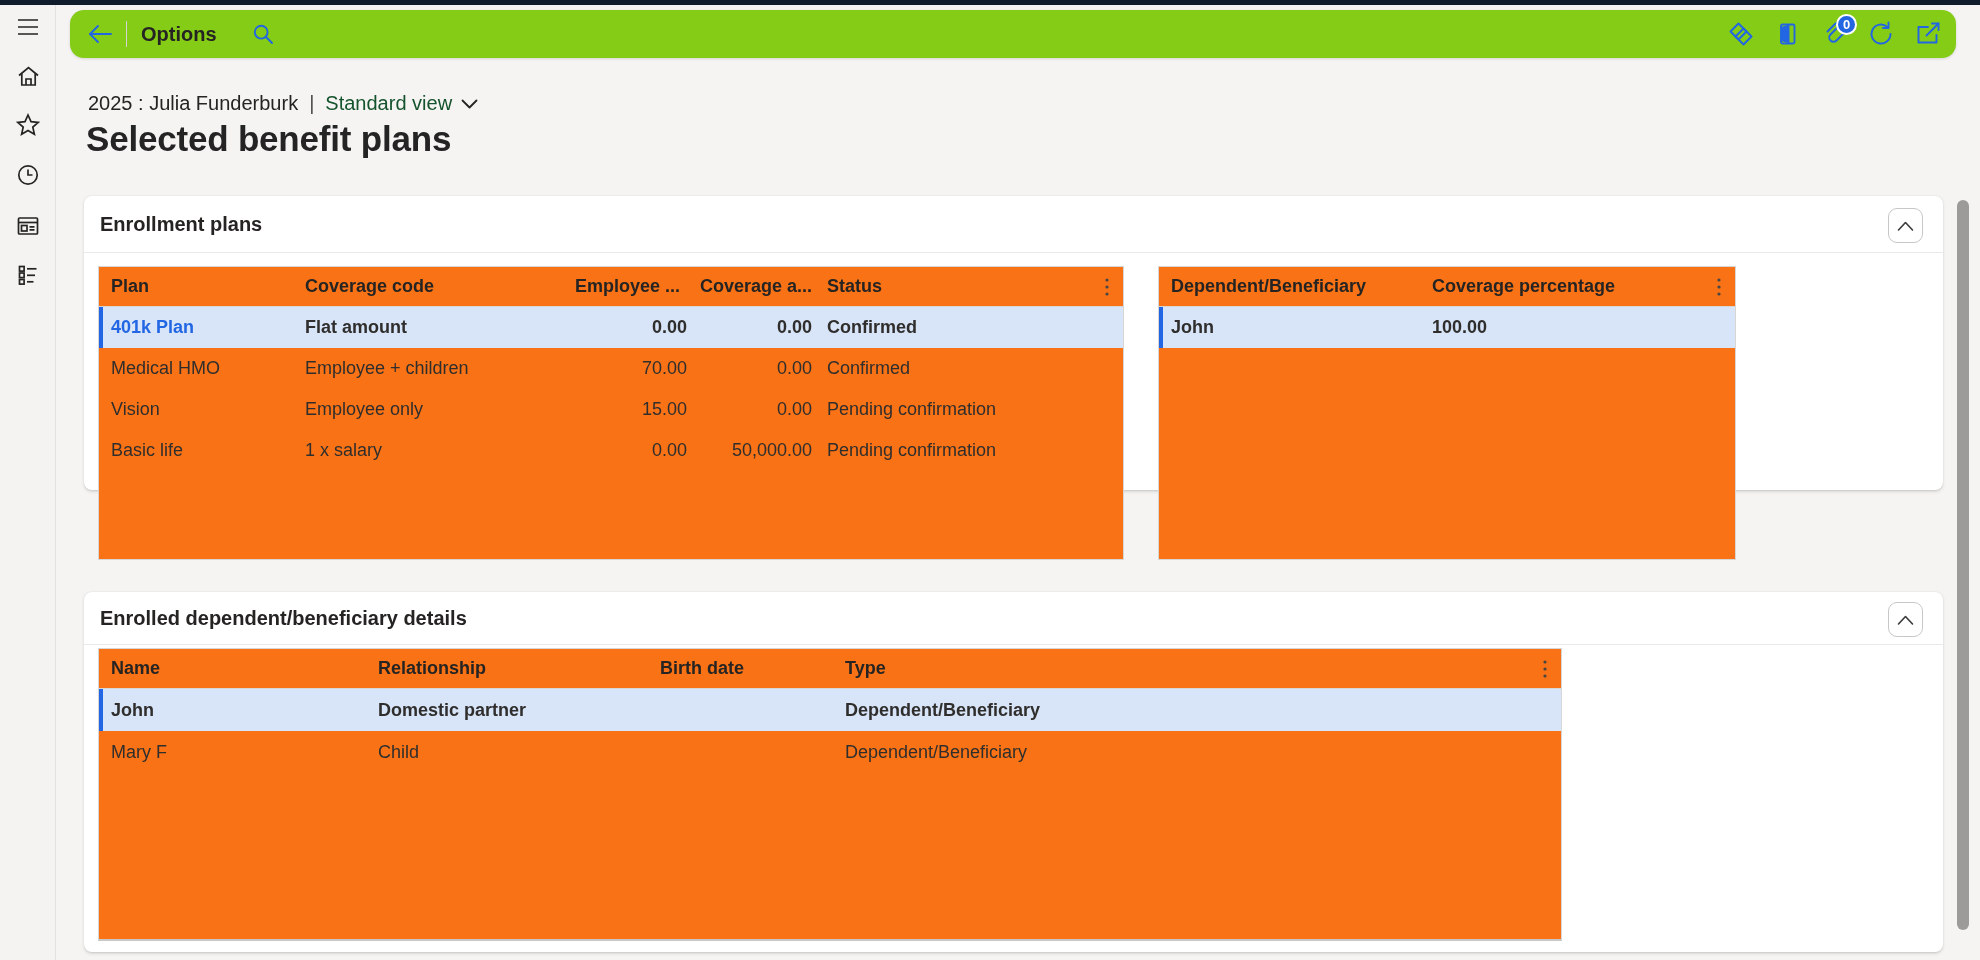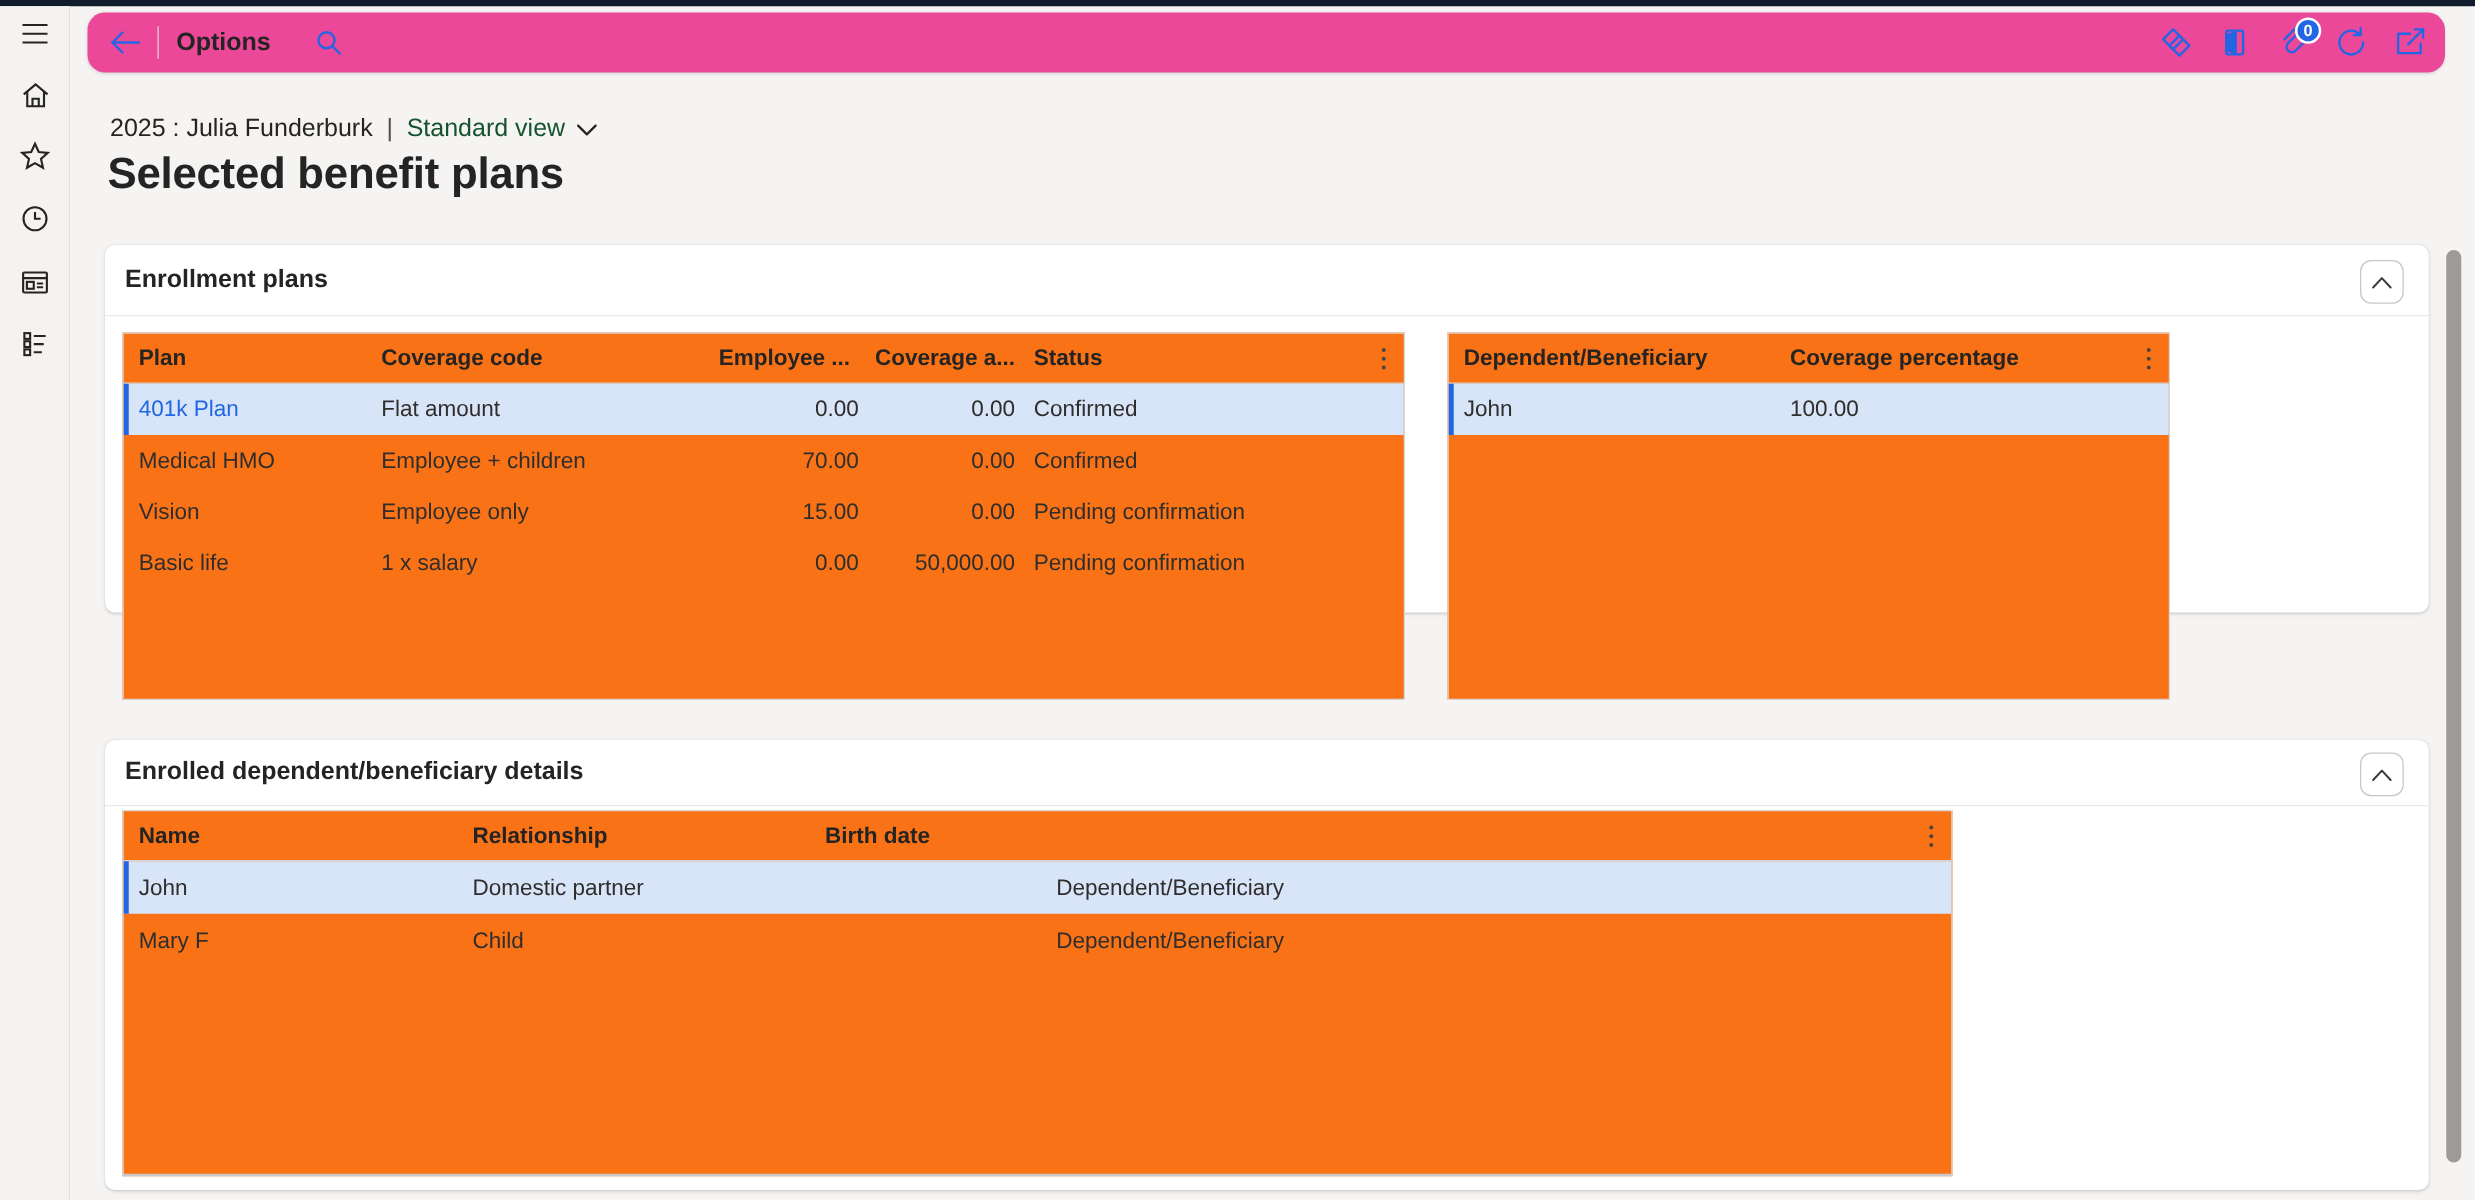--- a/index.html
+++ b/index.html
@@ -11,21 +11,21 @@
   .topstrip { position:absolute; left:0; top:0; width:1980px; height:5px; background:#101b2c; }
 
   
   .sidebar { position:absolute; left:0; top:5px; width:56px; height:955px;
              background:#f4f3f1; border-right:1px solid #e3e1df; }
   .sb-btn { position:absolute; left:0; width:56px; height:44px; background:none; border:none;
             display:flex; align-items:center; justify-content:center; cursor:pointer; }
   .sb-btn svg { stroke:#252423; fill:none; stroke-width:1.7; }
 
   
-  .pill { position:absolute; left:70px; top:10px; width:1886px; height:48px; background:#ec4899;
+  .pill { position:absolute; left:70px; top:10px; width:1886px; height:48px; background:#84cc16;
           border-radius:14px; box-shadow:0 1px 3px rgba(0,0,0,.12); display:flex; align-items:center;
           padding:0 14px 0 16px; }
   .icon-btn { background:none; border:none; cursor:pointer; display:flex; align-items:center; justify-content:center; padding:0; }
   .icon-btn svg { stroke:#2266E3; fill:none; stroke-width:1.9; stroke-linecap:round; stroke-linejoin:round; }
   .pill-divider { width:1px; height:26px; background:#d6d4d2; margin:0 14px 0 12px; }
   .options-label { font-size:20px; font-weight:700; color:#252423; background:none; border:none; cursor:pointer; }
   .search-btn { margin-left:34px; }
   .right-icons { margin-left:auto; display:flex; align-items:center; gap:20px; }
   .badge-wrap { position:relative; }
   .badge { position:absolute; top:-6px; right:-10px; min-width:21px; height:21px; border-radius:11px;
@@ -61,21 +61,21 @@
   
   .grid { position:absolute; background:#f97316; border:1px solid #d8d6d4; font-size:18px; color:#2f2e2d; }
   .grid1 { left:14px; top:70px; width:1026px; height:294px; }
   .grid2 { left:1074px; top:70px; width:578px; height:294px; }
   .grid3 { left:14px; top:56px; width:1464px; height:293px; border-bottom:2px solid #c9c8c7; }
   .g-head { position:relative; display:flex; align-items:center; height:40px;
             border-bottom:1px solid #d8d6d4; font-weight:700; color:#252423; }
   .g-row { position:relative; display:flex; align-items:center; }
   .grid1 .g-row, .grid2 .g-row { height:41px; }
   .grid3 .g-row { height:42px; }
-  .g-row.selected { background:#d8e5f8; }
+  .g-row.selected { background:#d8e5f8;font-weight:bold; }
   .g-row.selected::before { content:""; position:absolute; left:0; top:0; bottom:0; width:4px; background:#2266E3; }
   .c { padding-left:12px; white-space:nowrap; overflow:hidden; }
   .num { padding-left:0; padding-right:2px; text-align:right; }
   
   .g1-plan { flex:0 0 194px; }
   .g1-code { flex:0 0 270px; }
   .g1-emp  { flex:0 0 126px; }
   .g1-amt  { flex:0 0 125px; }
   .g1-status { flex:1 1 auto; padding-left:13px; }
   .selected .g1-plan { color:#2266E3; cursor:pointer; }
@@ -288,20 +288,21 @@
           <path d="M2.5 11 L9.5 3.5 L16.5 11"></path>
         </svg>
     </button>
   </div>
 
   <div class="grid grid3">
     <div class="g-head">
       <span class="c g3-name">Name</span>
       <span class="c g3-rel">Relationship</span>
       <span class="c g3-birth">Birth date</span>
+      <span class="c g3-type">Type</span>
       <button class="kebab">
         <svg width="6" height="20" viewBox="0 0 6 20">
             <circle cx="3" cy="3" r="1.6"></circle>
             <circle cx="3" cy="10" r="1.6"></circle>
             <circle cx="3" cy="17" r="1.6"></circle>
           </svg>
       </button>
     </div>
     <div class="g-row selected">
       <span class="c g3-name">John</span>

